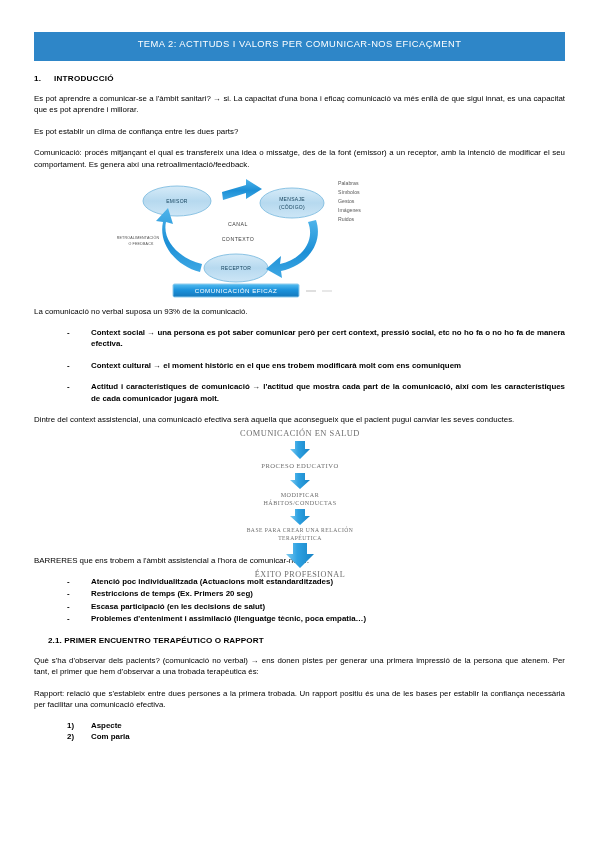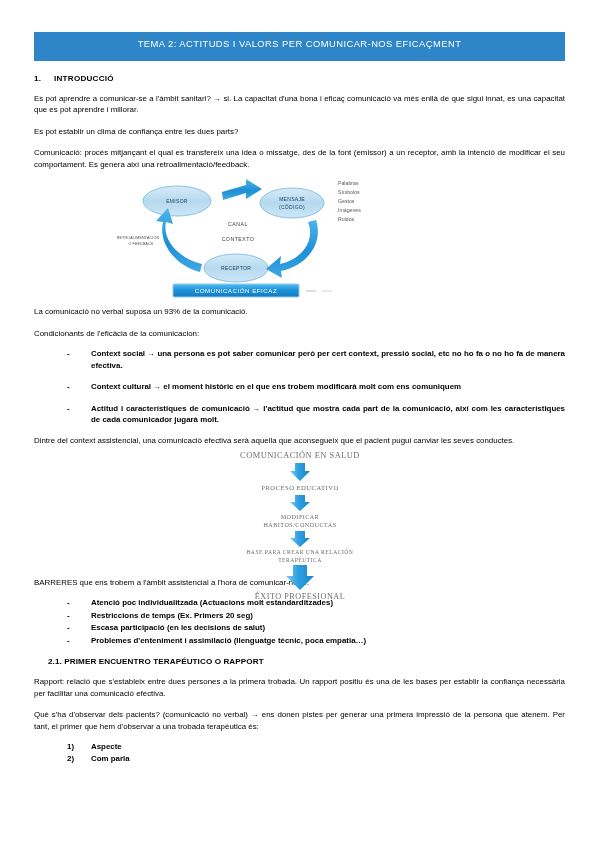--- a/index.html
+++ b/index.html
@@ -225,21 +225,20 @@
 
       <rect x="63" y="108" width="126" height="13" rx="1.5" fill="url(#bnrGrad)" stroke="#8FCBEC" stroke-width="1"></rect>
       <text class="d1-banner-text" x="126" y="117" text-anchor="middle">COMUNICACIÓN EFICAZ</text>
 
       <line x1="196" y1="115" x2="206" y2="115" stroke="#C9C9C9" stroke-width="1.2"></line>
       <line x1="212" y1="115" x2="222" y2="115" stroke="#D8D8D8" stroke-width="1.2"></line>
     </svg>
   </div>
 
   <div class="p tight">La comunicació no verbal suposa un 93% de la comunicació.</div>
-  <div class="p">Condicionants de l'eficàcia de la comunicacion:</div>
 
   <ul class="dash-list">
     <li>
       <span class="dash">-</span>
       <span>Context social → una persona es pot saber comunicar però per cert context, pressió social, etc no ho fa o no  ho fa de manera efectiva.</span>
     </li>
     <li>
       <span class="dash">-</span>
       <span>Context cultural → el moment històric en el que ens trobem modificarà molt com ens comuniquem</span>
     </li>
@@ -311,22 +310,22 @@
       <span class="dash">-</span>
       <span>Problemes d'enteniment i assimilació (llenguatge tècnic, poca empatia…)</span>
     </li>
   </ul>
 
   <div class="subheading">
     <span>2.1.</span>
     <span>PRIMER ENCUENTRO TERAPÉUTICO O RAPPORT</span>
   </div>
 
+  <div class="p">Què s'ha d'observar dels pacients? (comunicació no verbal) → ens donen pistes per generar una primera impressió de la persona que atenem. Per tant, el primer que hem d'observar a una trobada terapèutica és:</div>
   <div class="p">Rapport: relació que s'estableix entre dues persones a la primera trobada. Un rapport positiu és una de les bases per establir la confiança necessària per facilitar una comunicació efectiva.</div>
-  <div class="p">Què s'ha d'observar dels pacients? (comunicació no verbal) → ens donen pistes per generar una primera impressió de la persona que atenem. Per tant, el primer que hem d'observar a una trobada terapèutica és:</div>
 
   <ul class="num-list">
     <li>
       <span class="idx">1)</span>
       <span>Aspecte</span>
     </li>
     <li>
       <span class="idx">2)</span>
       <span>Com parla</span>
     </li>

